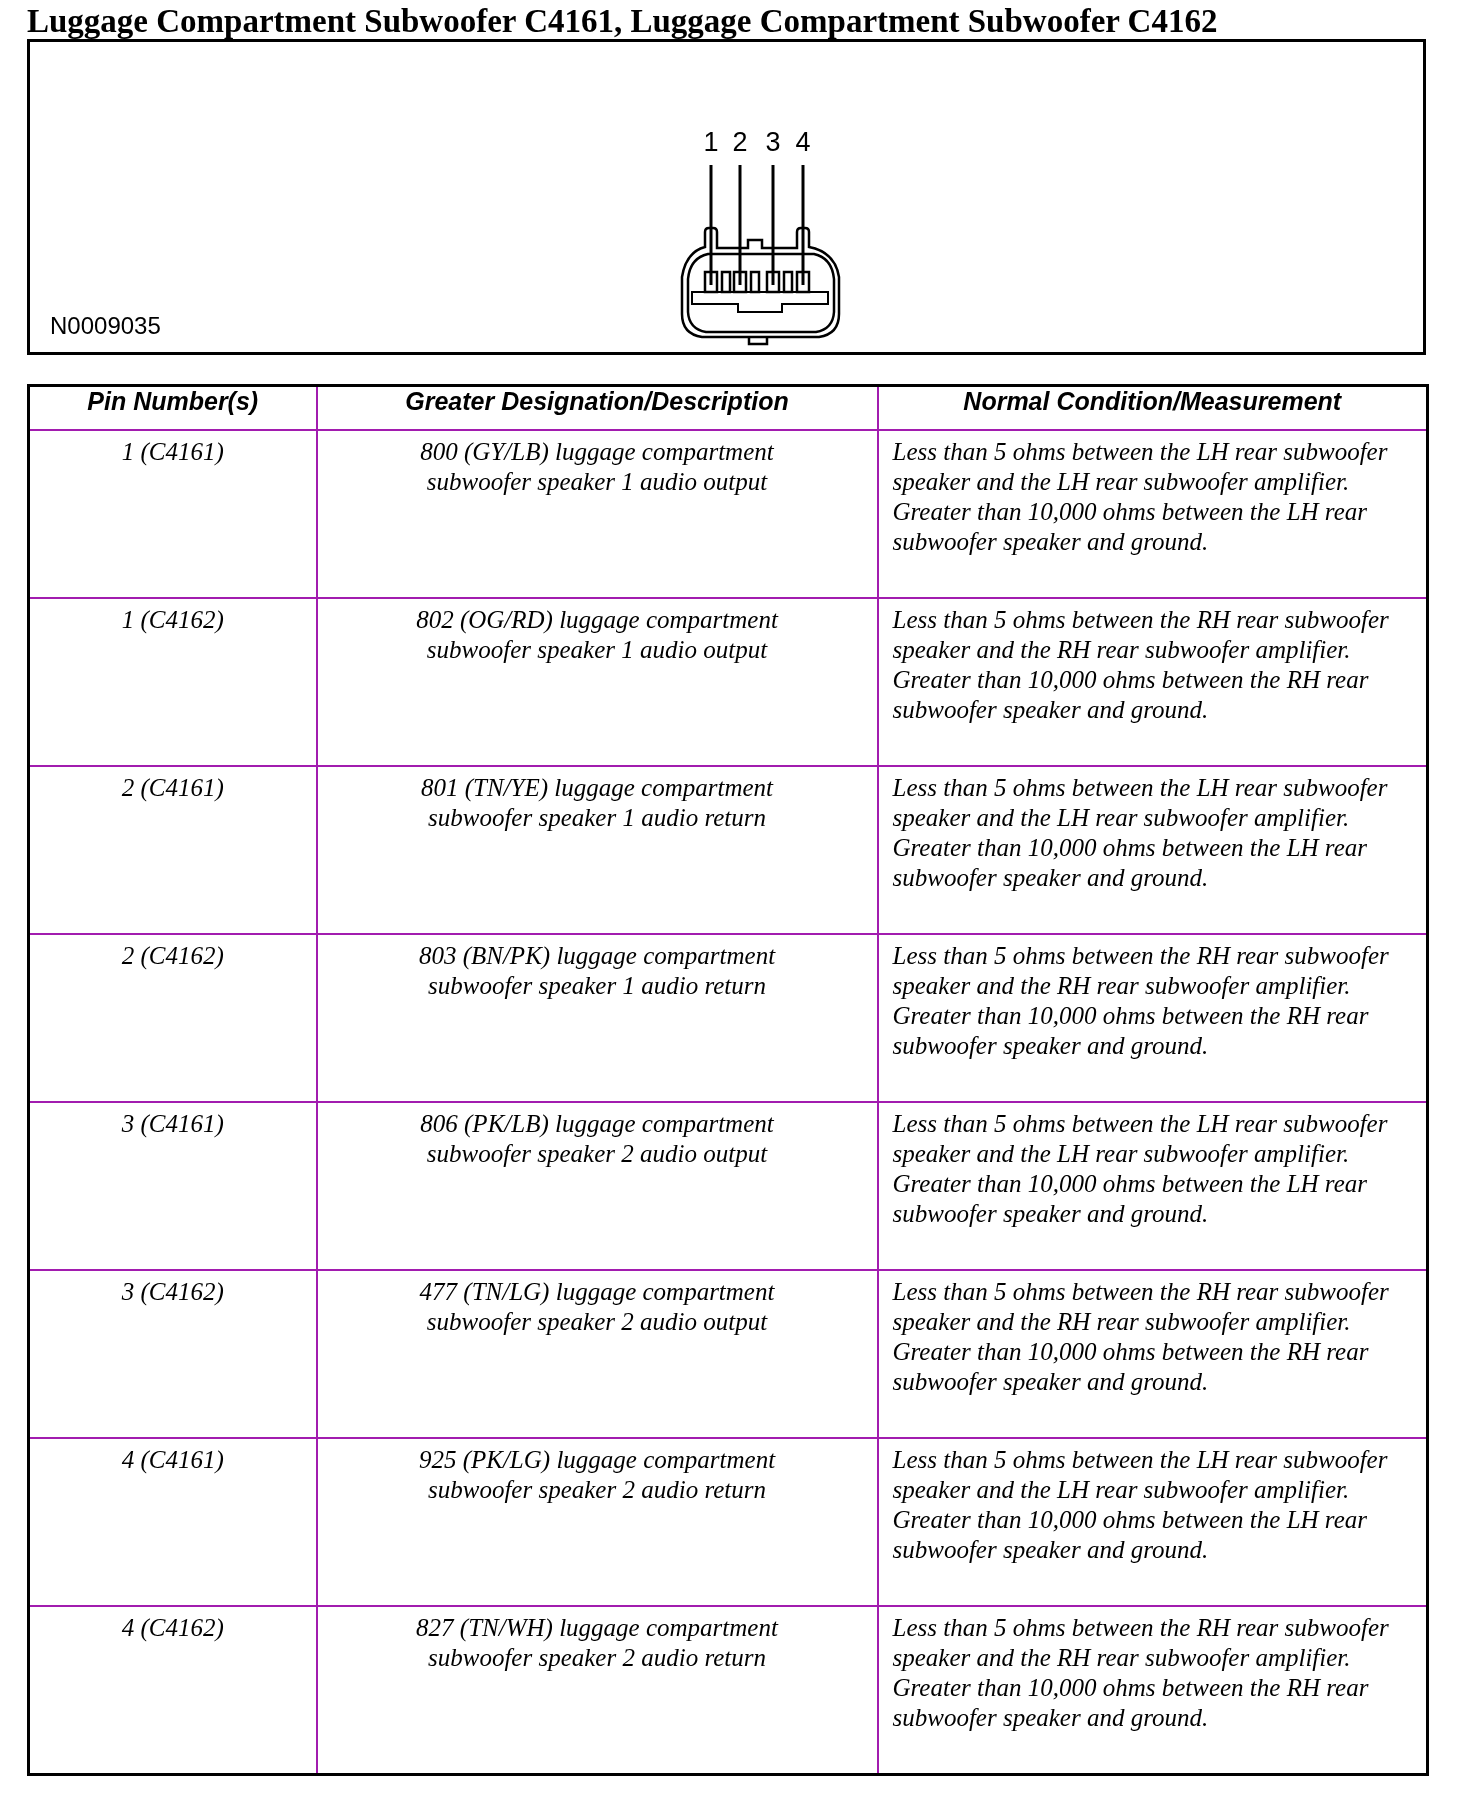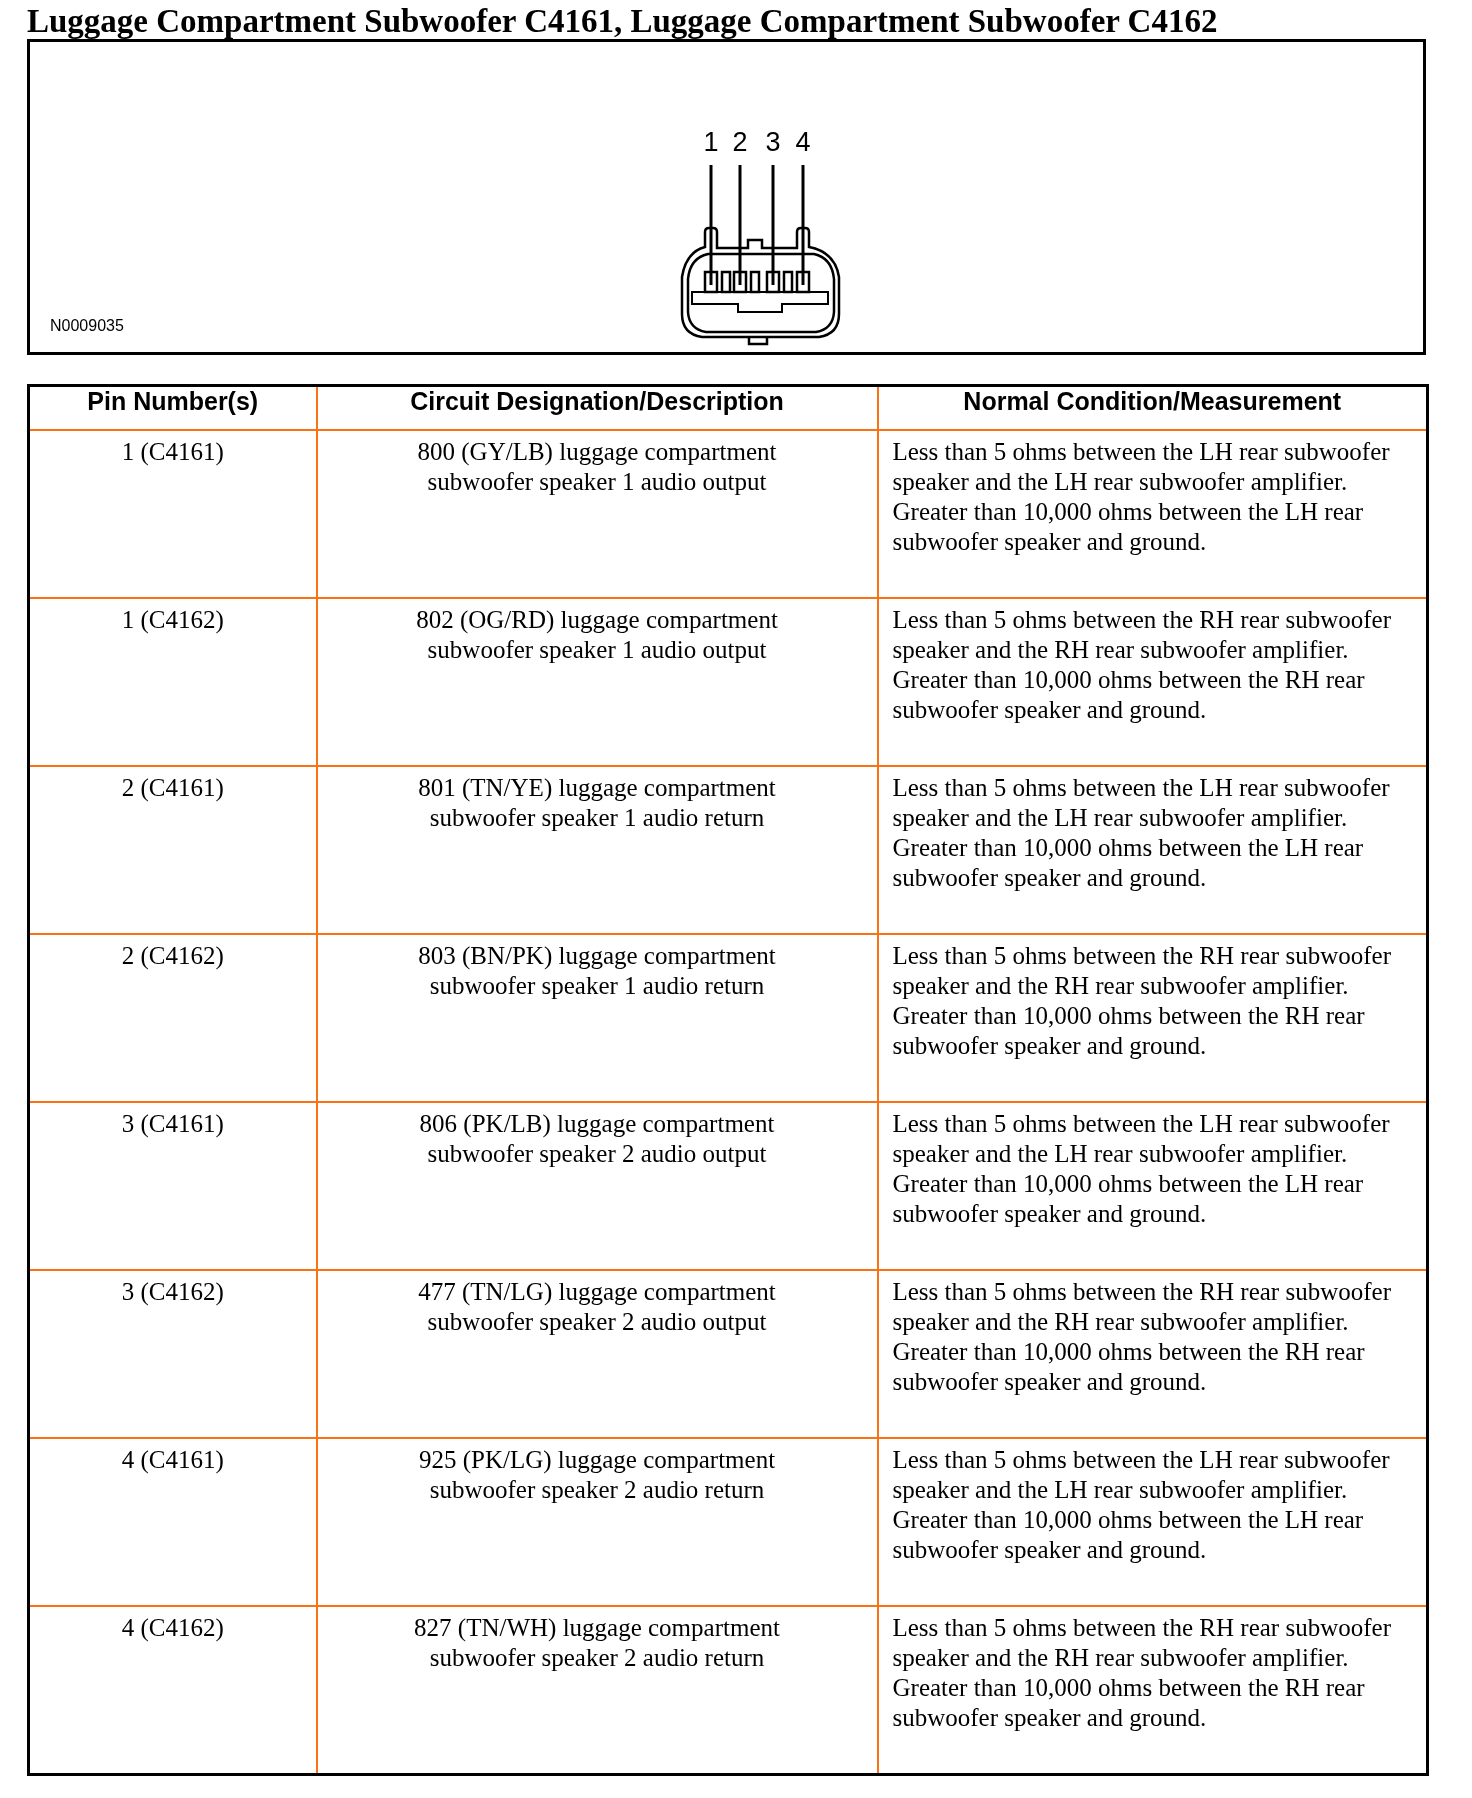--- a/index.html
+++ b/index.html
@@ -10,33 +10,33 @@
     font-family: "Liberation Serif", serif; font-weight: bold;
     font-size: 33px; line-height: 30px; white-space: nowrap;
   }
 
   .figure-frame {
     position: absolute; left: 27px; top: 39px; width: 1393px; height: 310px;
     border: 3px solid #000;
   }
   .figure-id {
     position: absolute; left: 20px; top: 272px;
-    font-family: "Liberation Sans", sans-serif; font-size: 16px; line-height: 24px;
+    font-family: "Liberation Sans", sans-serif; font-size: 24px; line-height: 24px;
   }
   .connector-svg { position: absolute; left: 610px; top: 40px; }
   .pin-label {
     font-family: "Liberation Sans", sans-serif; font-size: 27px;
   }
 
   table.pin-table {
     position: absolute; left: 27px; top: 384px; width: 1399px;
     border-collapse: collapse; table-layout: fixed;
     border: 3px solid #000;
   }
-  .pin-table th, .pin-table td { border: 2px solid #f97316; vertical-align: top; }
+  .pin-table th, .pin-table td { border: 2px solid #a21caf; vertical-align: top; font-style: italic; }
   .pin-table th {
     font-family: "Liberation Sans", sans-serif; font-weight: bold;
     font-size: 25px; height: 42px; padding: 0 14px;
   }
   .pin-table th.c1, .pin-table th.c2 { text-align: center; }
   .pin-table th.c3 { text-align: center; }
   .pin-table td {
     font-family: "Liberation Serif", serif; font-size: 25px; line-height: 30px;
     height: 160px; padding: 6px 14px 0 14px; margin-top: 8px;
   }
@@ -89,21 +89,21 @@
 
 <table class="pin-table">
   <colgroup>
       <col class="w1">
       <col class="w2">
       <col class="w3">
     </colgroup>
   <thead>
     <tr>
       <th class="c1">Pin Number(s)</th>
-      <th class="c2">Circuit Designation/Description</th>
+      <th class="c2">Greater Designation/Description</th>
       <th class="c3">Normal Condition/Measurement</th>
     </tr>
   </thead>
   <tbody>
     <tr>
       <td class="c1">1 (C4161)</td>
       <td class="c2">
           <span>800 (GY/LB) luggage compartment</span>
           <span>subwoofer speaker 1 audio output</span>
         </td>

